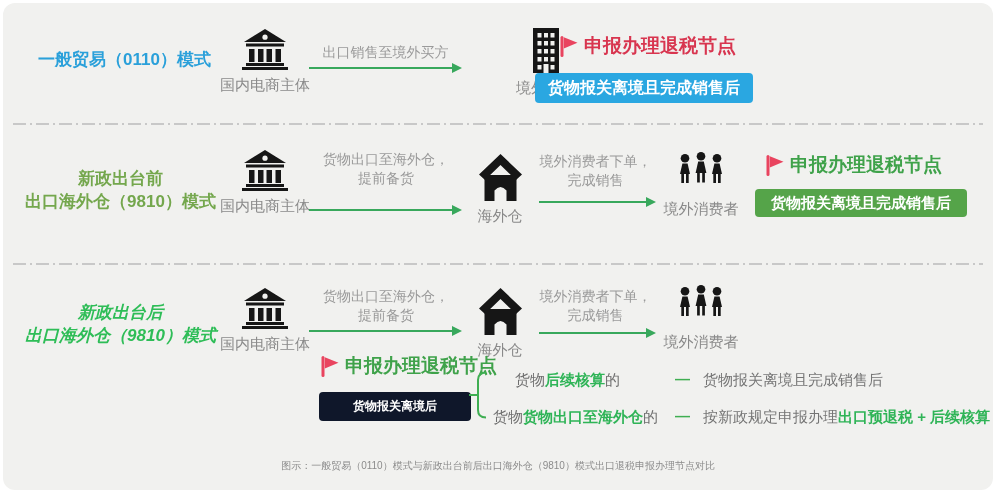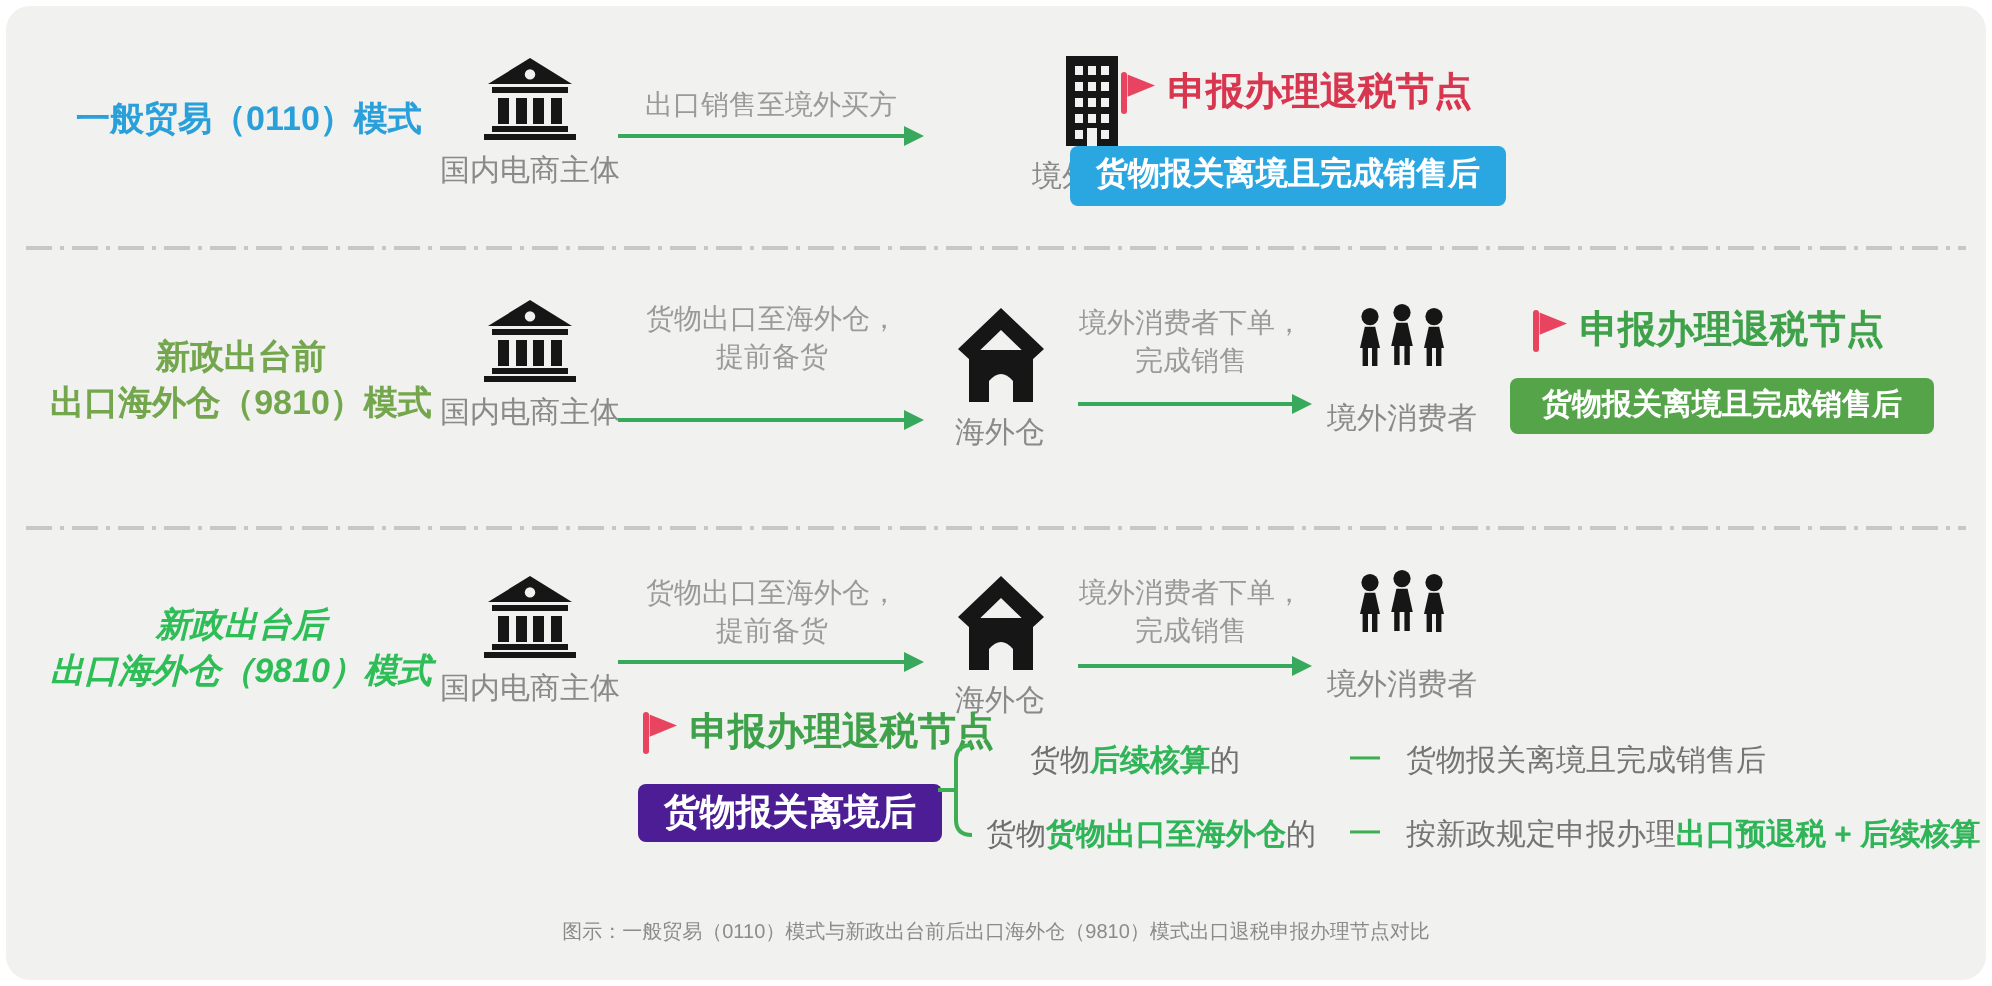--- a/index.html
+++ b/index.html
@@ -24,21 +24,21 @@
 
   .node { position:absolute; display:flex; align-items:center; gap:6px; }
   .node-label { font-size:19px; font-weight:bold; white-space:nowrap; }
   .n-red   { color:#d8354f; }
   .n-green { color:#3fa24a; }
 
   .tag-box { position:absolute; border-radius:4px; color:#ffffff; font-weight:bold;
              text-align:center; white-space:nowrap;margin-top:14px; }
   .box-blue   { background:#2aa7e1; font-size:16px; }
   .box-green1 { background:#55a449; font-size:15px; }
-  .box-green2 { background:#4c1d95; font-size:18px; }
+  .box-green2 { background:#0f172a; font-size:12px; }
 
   .divider { position:absolute; left:10px; right:10px; height:2px;
     background:repeating-linear-gradient(90deg,#c8c8c8 0 13px,transparent 13px 17px,#c8c8c8 17px 19px,transparent 19px 23px); }
 
   .branch-label { position:absolute; font-size:15px; color:#6f6f6f; white-space:nowrap; }
   .branch-hl { color:#2fb457; font-weight:bold; }
   .branch-dash { position:absolute; font-size:15px; font-weight:bold; color:#3fae52; }
   .branch-result { position:absolute; font-size:15px; color:#757575; white-space:nowrap; }
   .res-green { color:#2fb457; font-weight:bold; }
 

